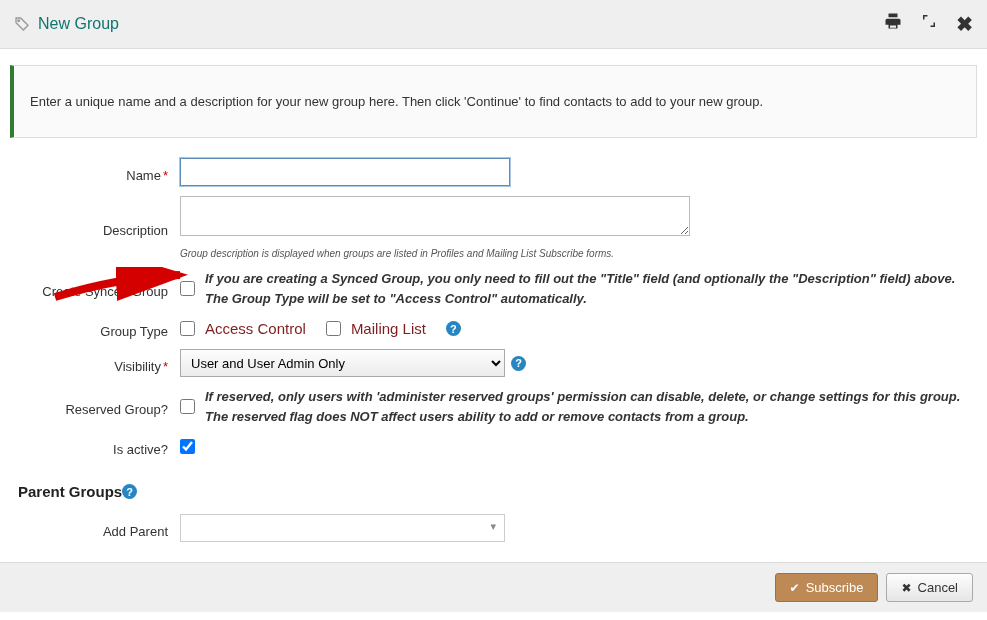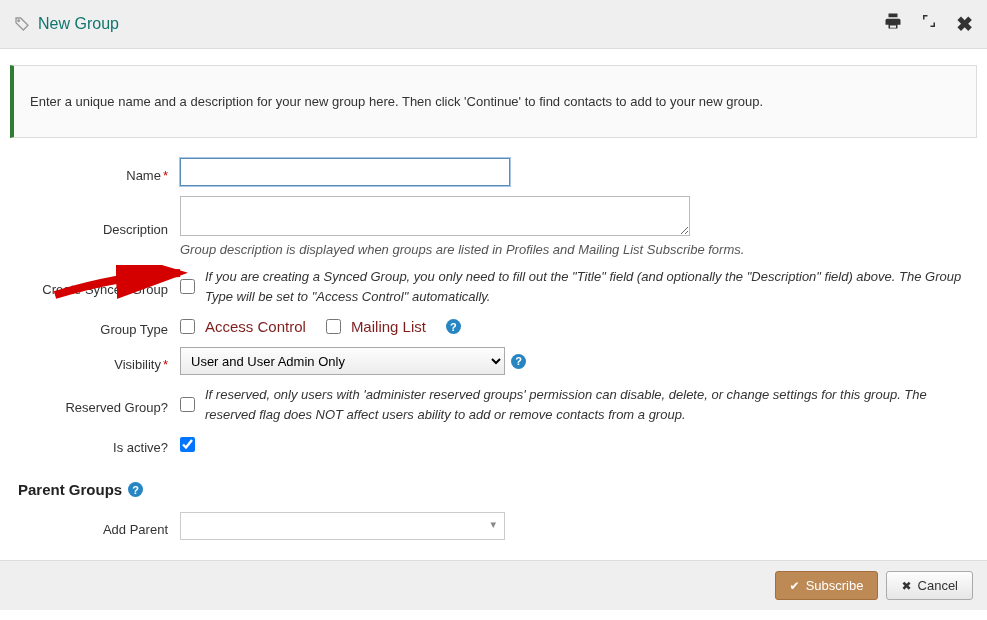--- a/index.html
+++ b/index.html
@@ -84,28 +84,30 @@
     width: 510px;
     height: 40px;
     border: 1px solid #bbb;
     padding: 4px 6px;
     font-size: 13px;
     resize: both;
   }
   .help-text {
     color: #555;
     font-style: italic;
-    font-size: 13px;
+    font-size: 10px;
+    margin-top: 6px;
     width: 100%;
   }
   .help-plain {
     color: #333;
     font-style: italic;
     font-size: 13px;
     line-height: 1.5;
+    font-weight: bold;
   }
   input[type=checkbox] {
     width: 15px; height: 15px;
     margin: 0 4px 0 0;
     border: 1px solid #aaa;
     vertical-align: middle;
   }
   .cb-label {
     font-size: 15px;
     color: #7f1d1d;
@@ -145,21 +147,20 @@
     color: #888;
     font-size: 11px;
   }
   .section-header {
     font-size: 15px;
     font-weight: bold;
     color: #222;
     margin: 26px 0 14px 8px;
     display: flex;
     align-items: center;
-    gap: 6px;
   }
   .footer {
     background: #efefef;
     border-top: 1px solid #ddd;
     padding: 10px 14px;
     display: flex;
     justify-content: flex-end;
     gap: 8px;
   }
   .btn {

